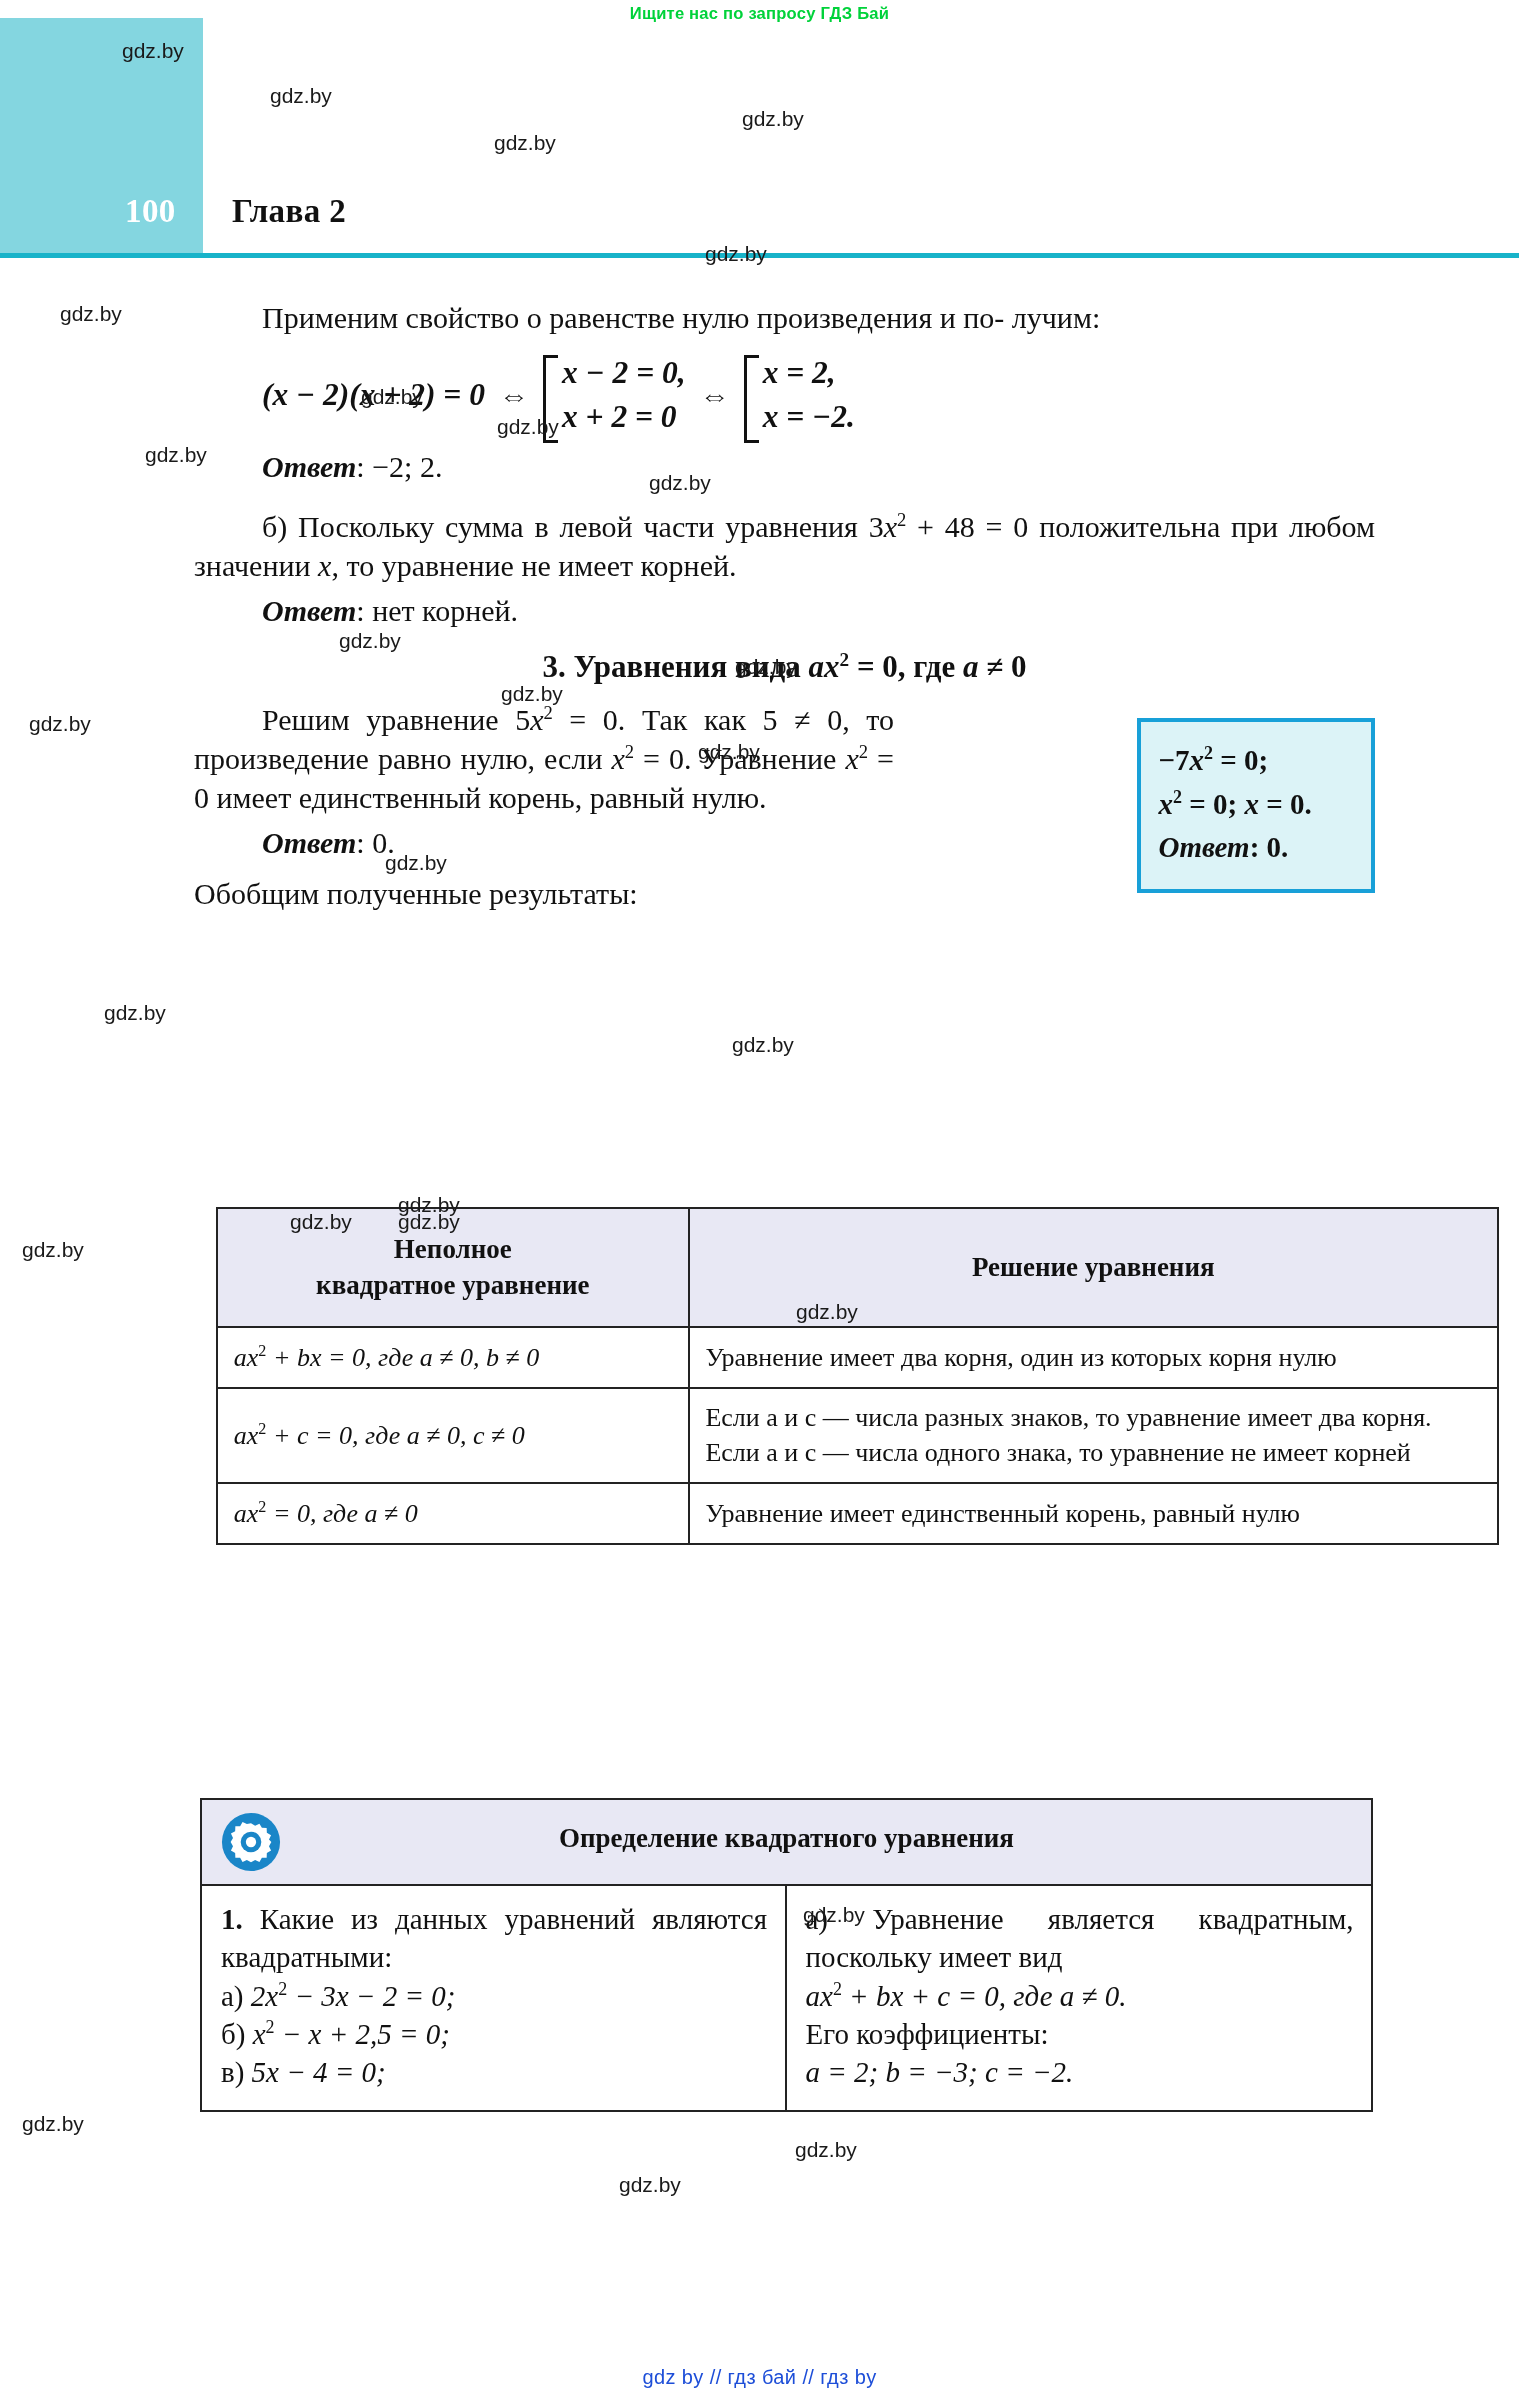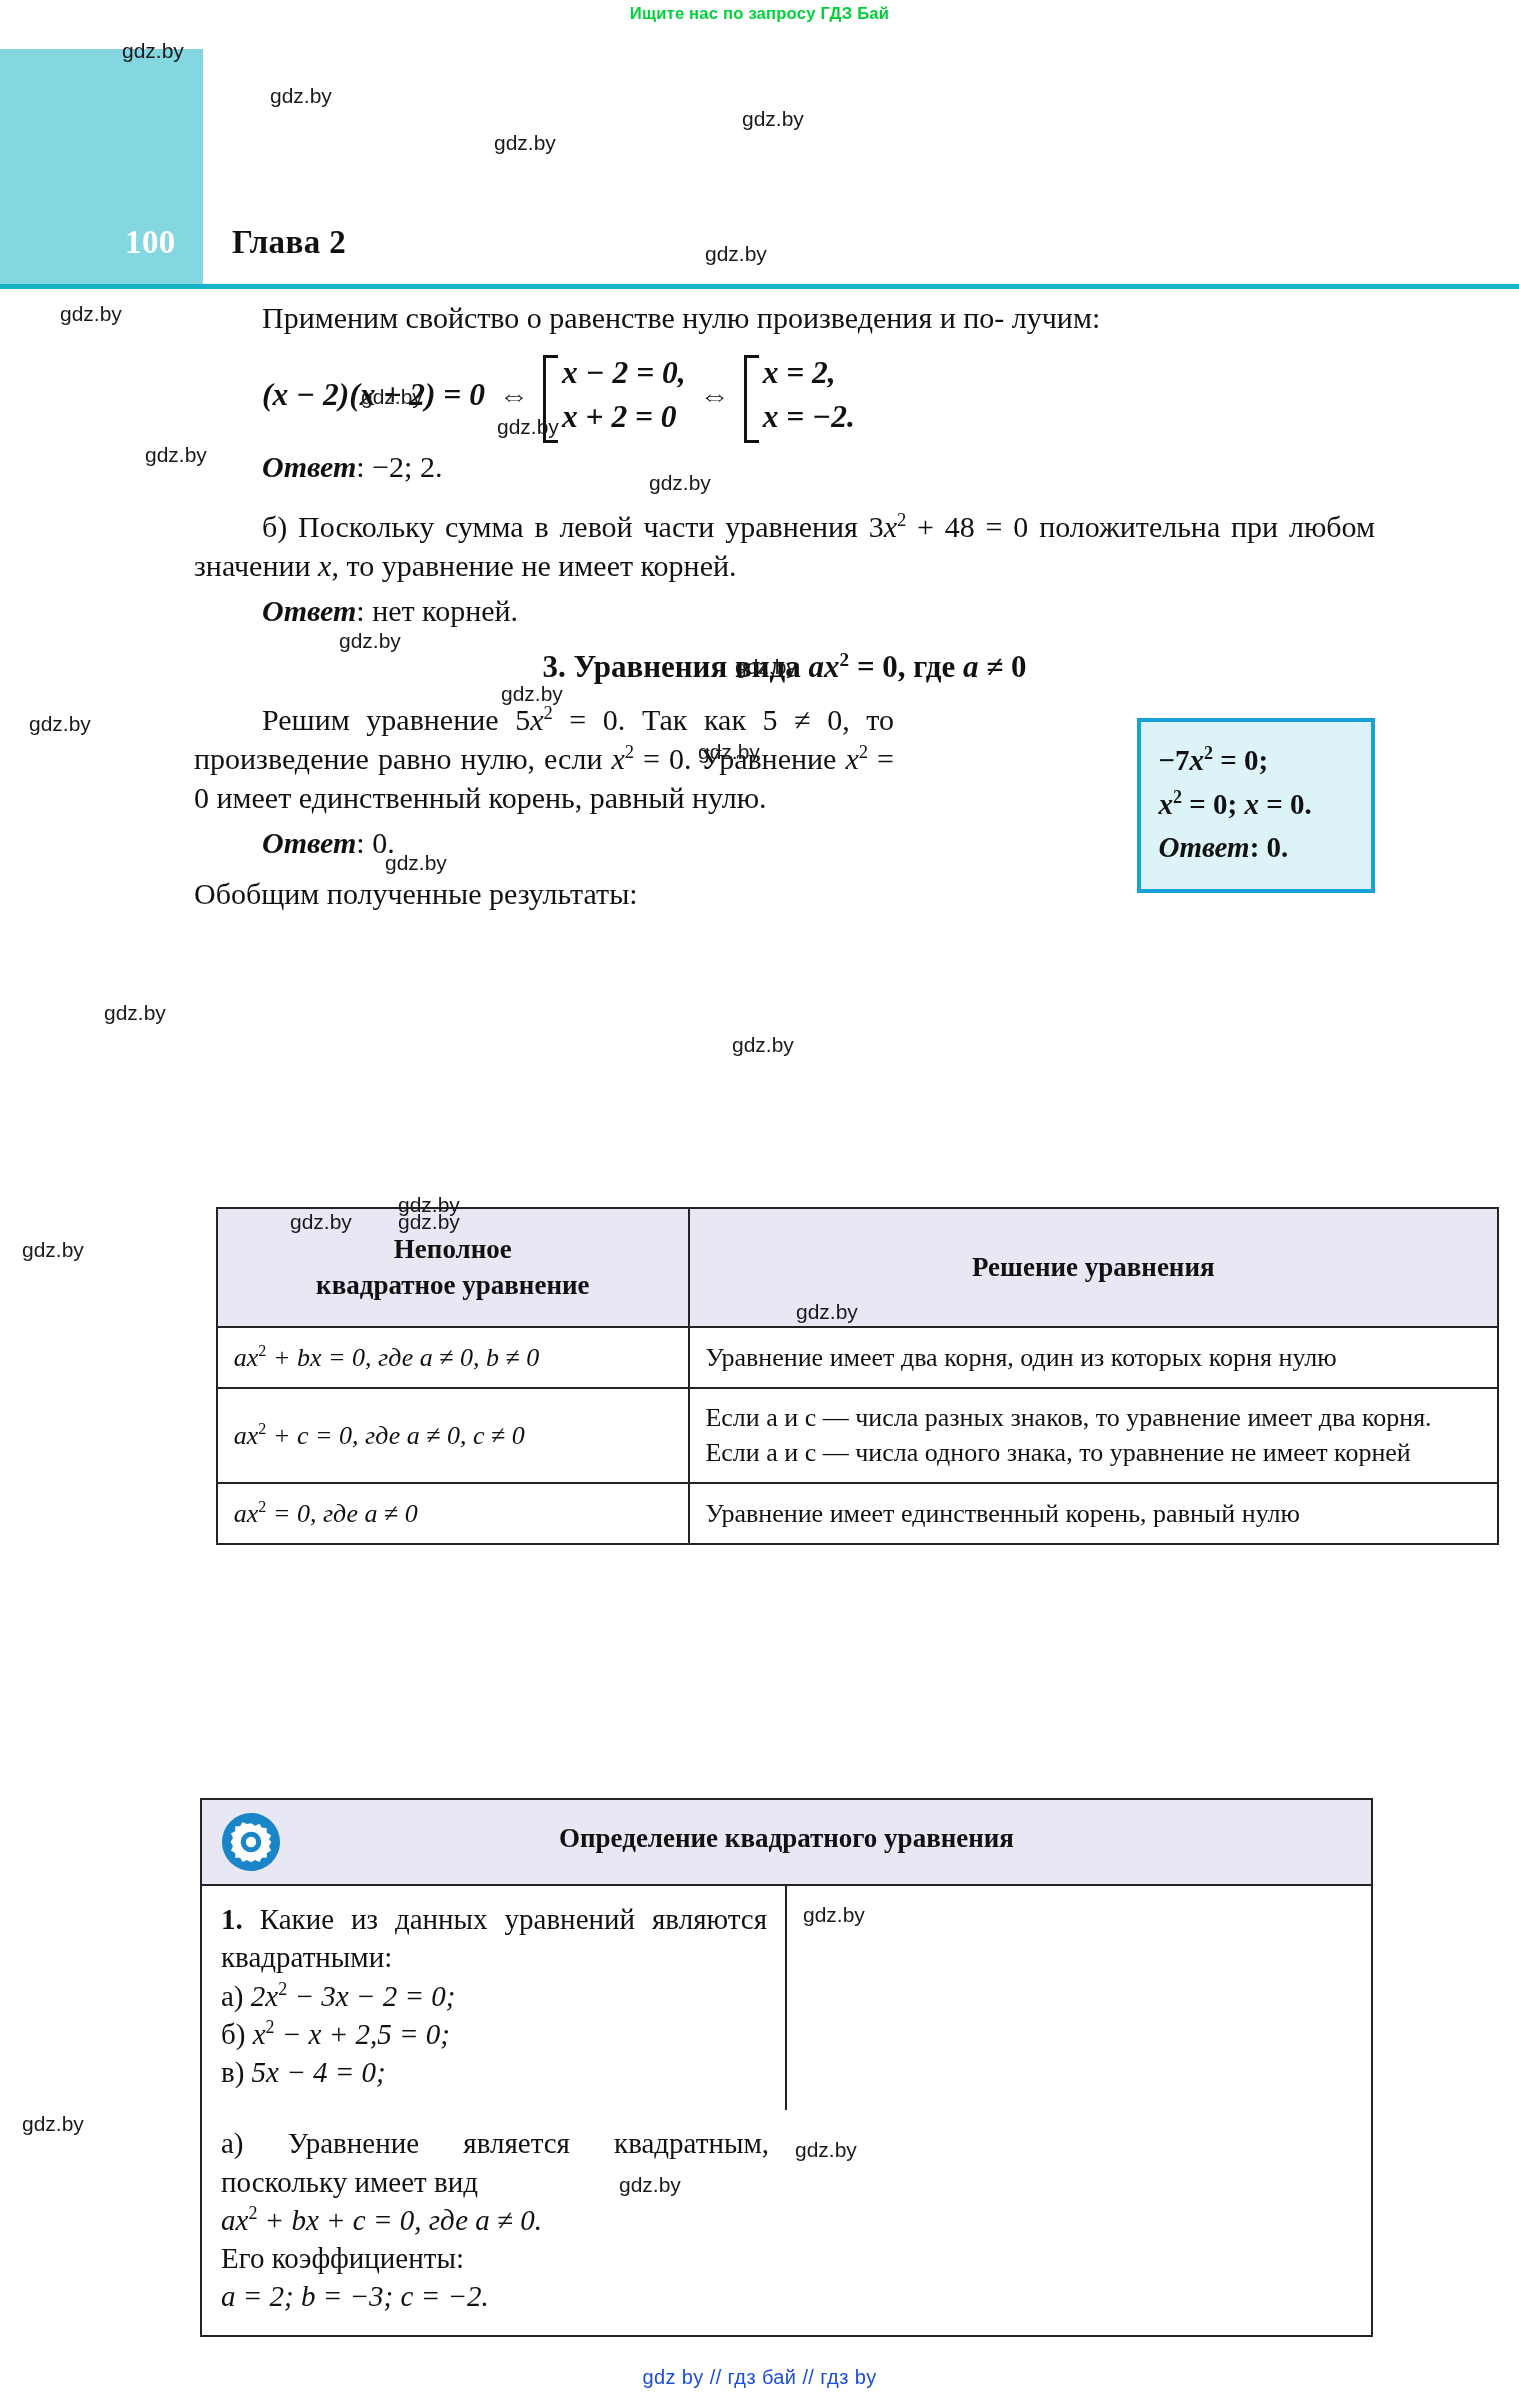--- a/index.html
+++ b/index.html
@@ -26,21 +26,21 @@
     font-family: "Liberation Sans", sans-serif;
     font-size: 16.6px;
     font-weight: bold;
     color: #00d23a;
     letter-spacing: 0.2px;
   }
 
   
   .page-header {
     position: absolute;
-    top: 49px;
+    top: 18px;
     left: 0;
     width: 1519px;
     height: 236px;
   }
   .header-swatch {
     position: absolute;
     left: 0;
     top: 0;
     width: 203px;
     height: 236px;
@@ -211,21 +211,20 @@
   }
   .gear-icon {
     position: absolute;
     left: 19px;
     top: 12.3px;
     width: 60px;
     height: 60px;
   }
   .definition-body {
     display: flex;
-    flex-direction: column;
   }
   .definition-col {
     box-sizing: border-box;
     width: 50%;
     padding: 14px 17.5px 19px 19px;
     font-size: 29px;
     line-height: 1.32;
   }
   .definition-col.first { border-right: 2.6px solid #232323; }
   .definition-col p { margin: 0; }

